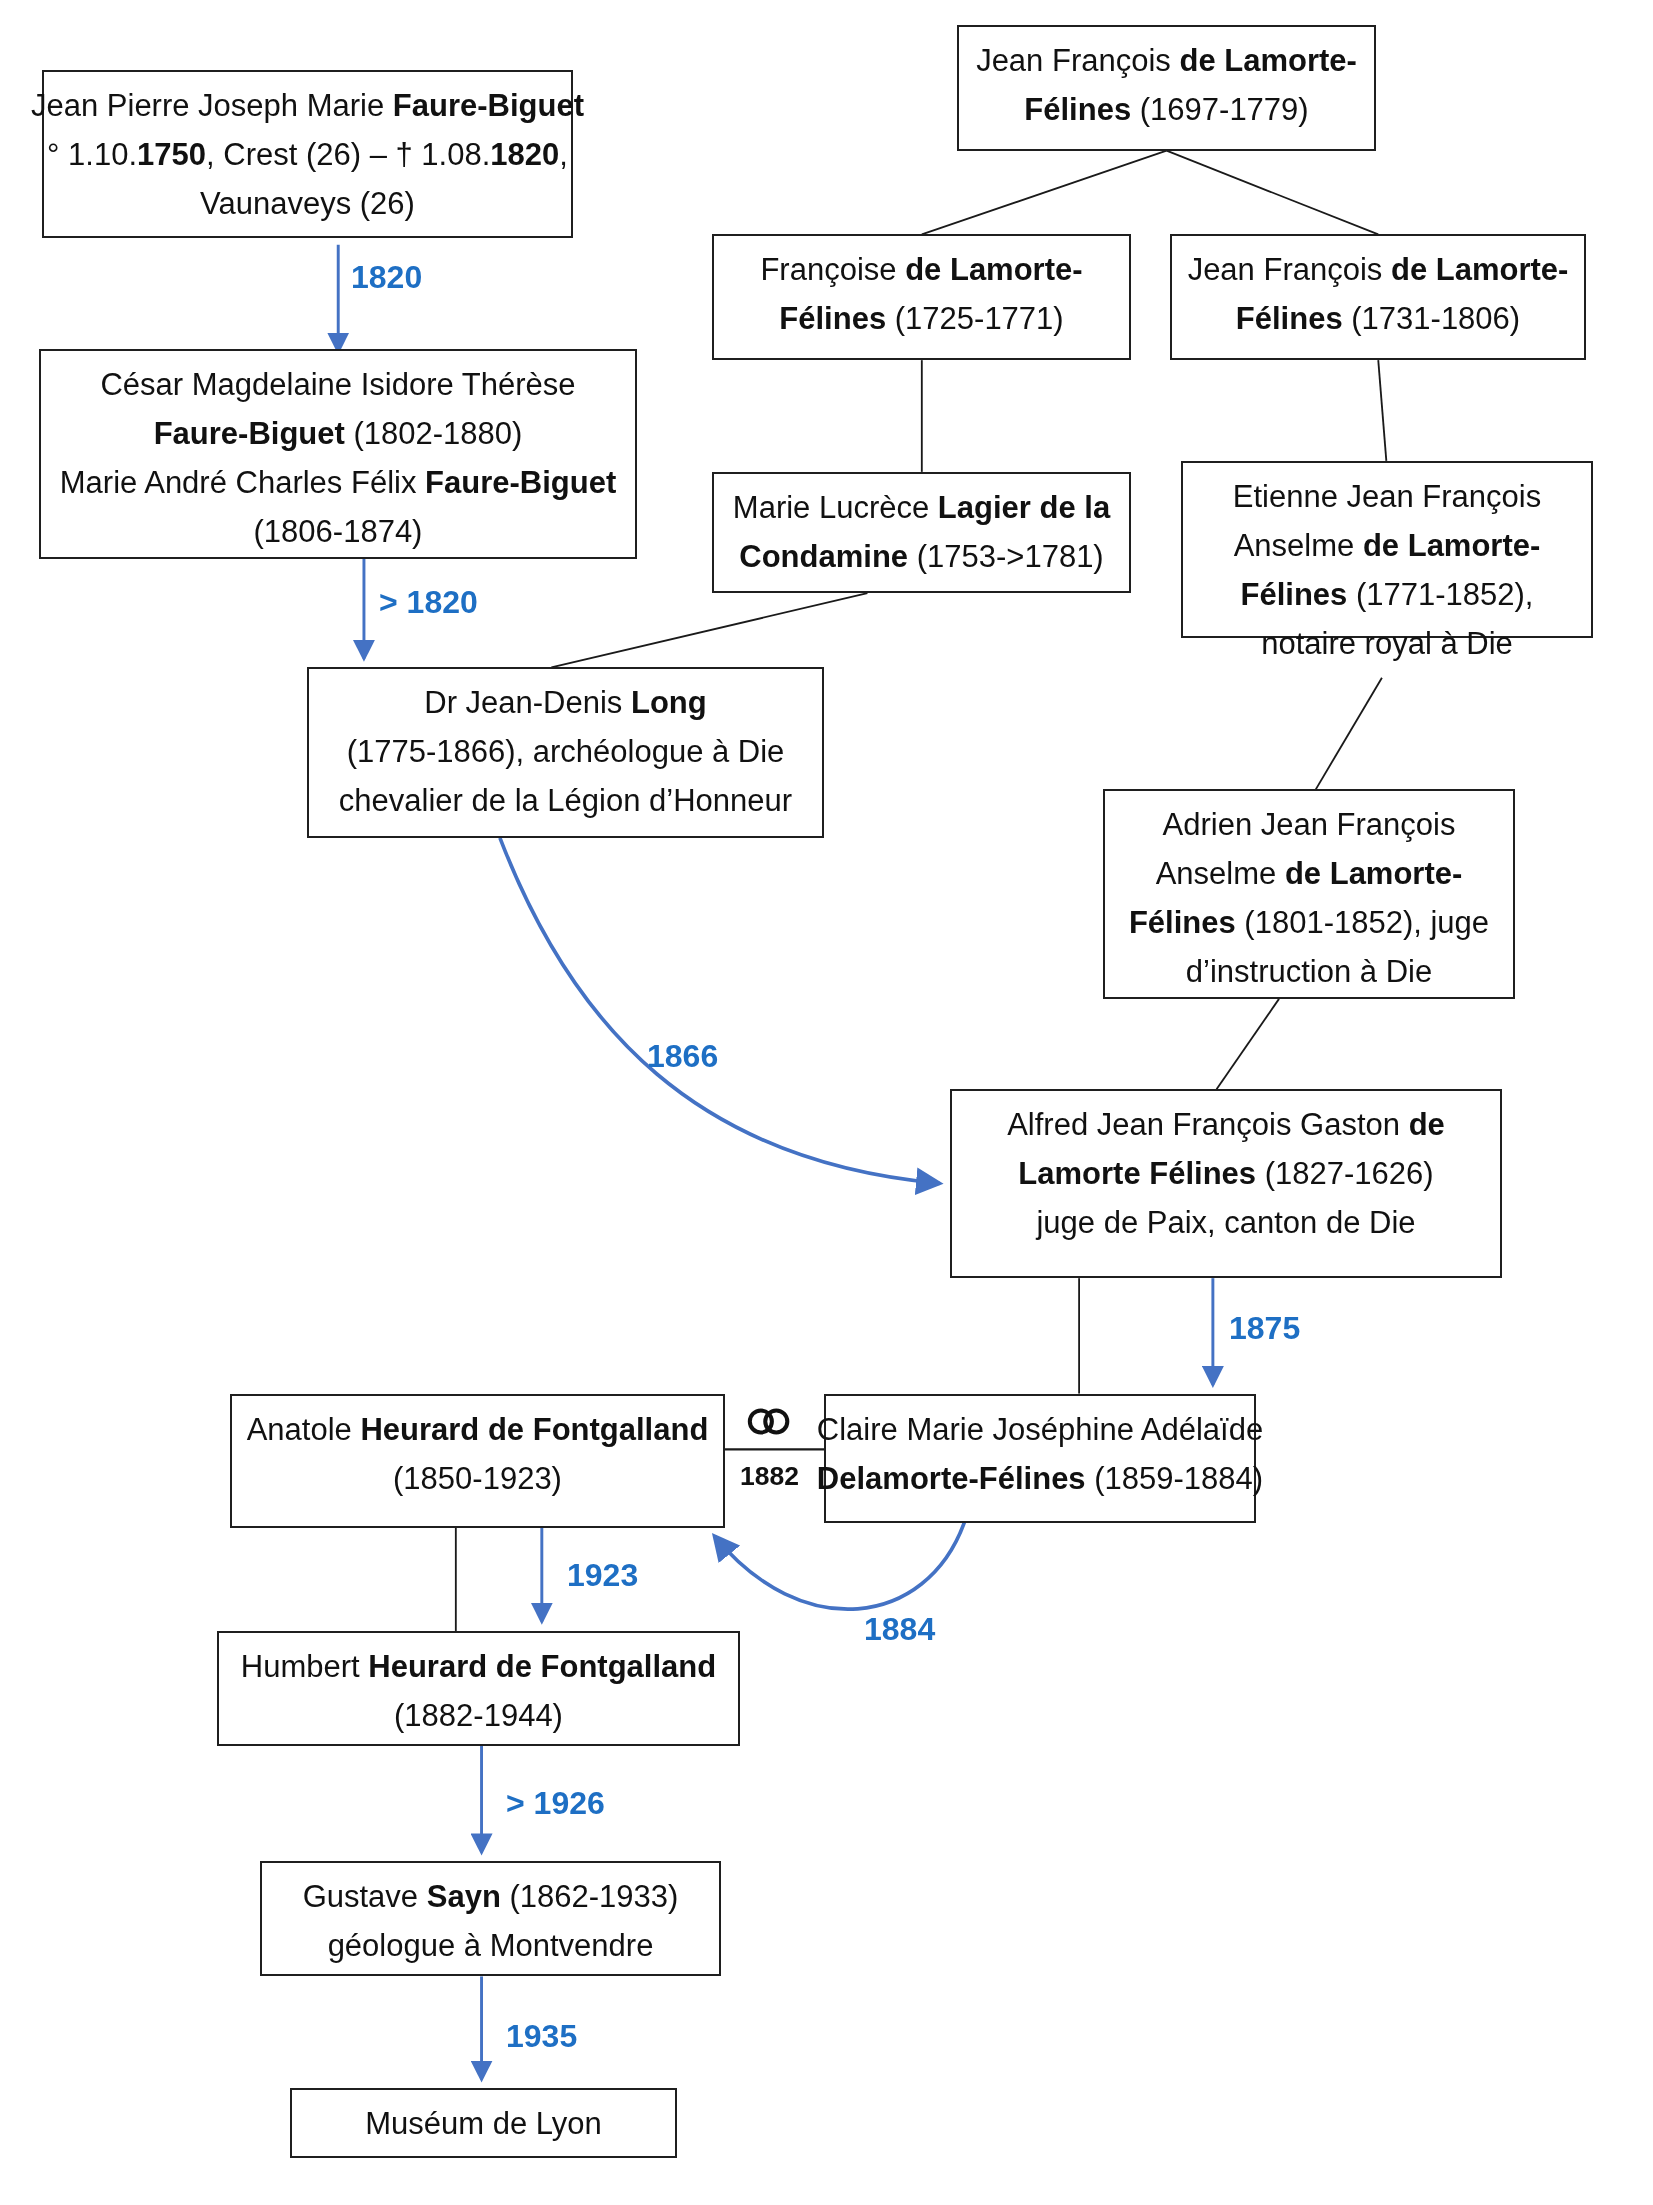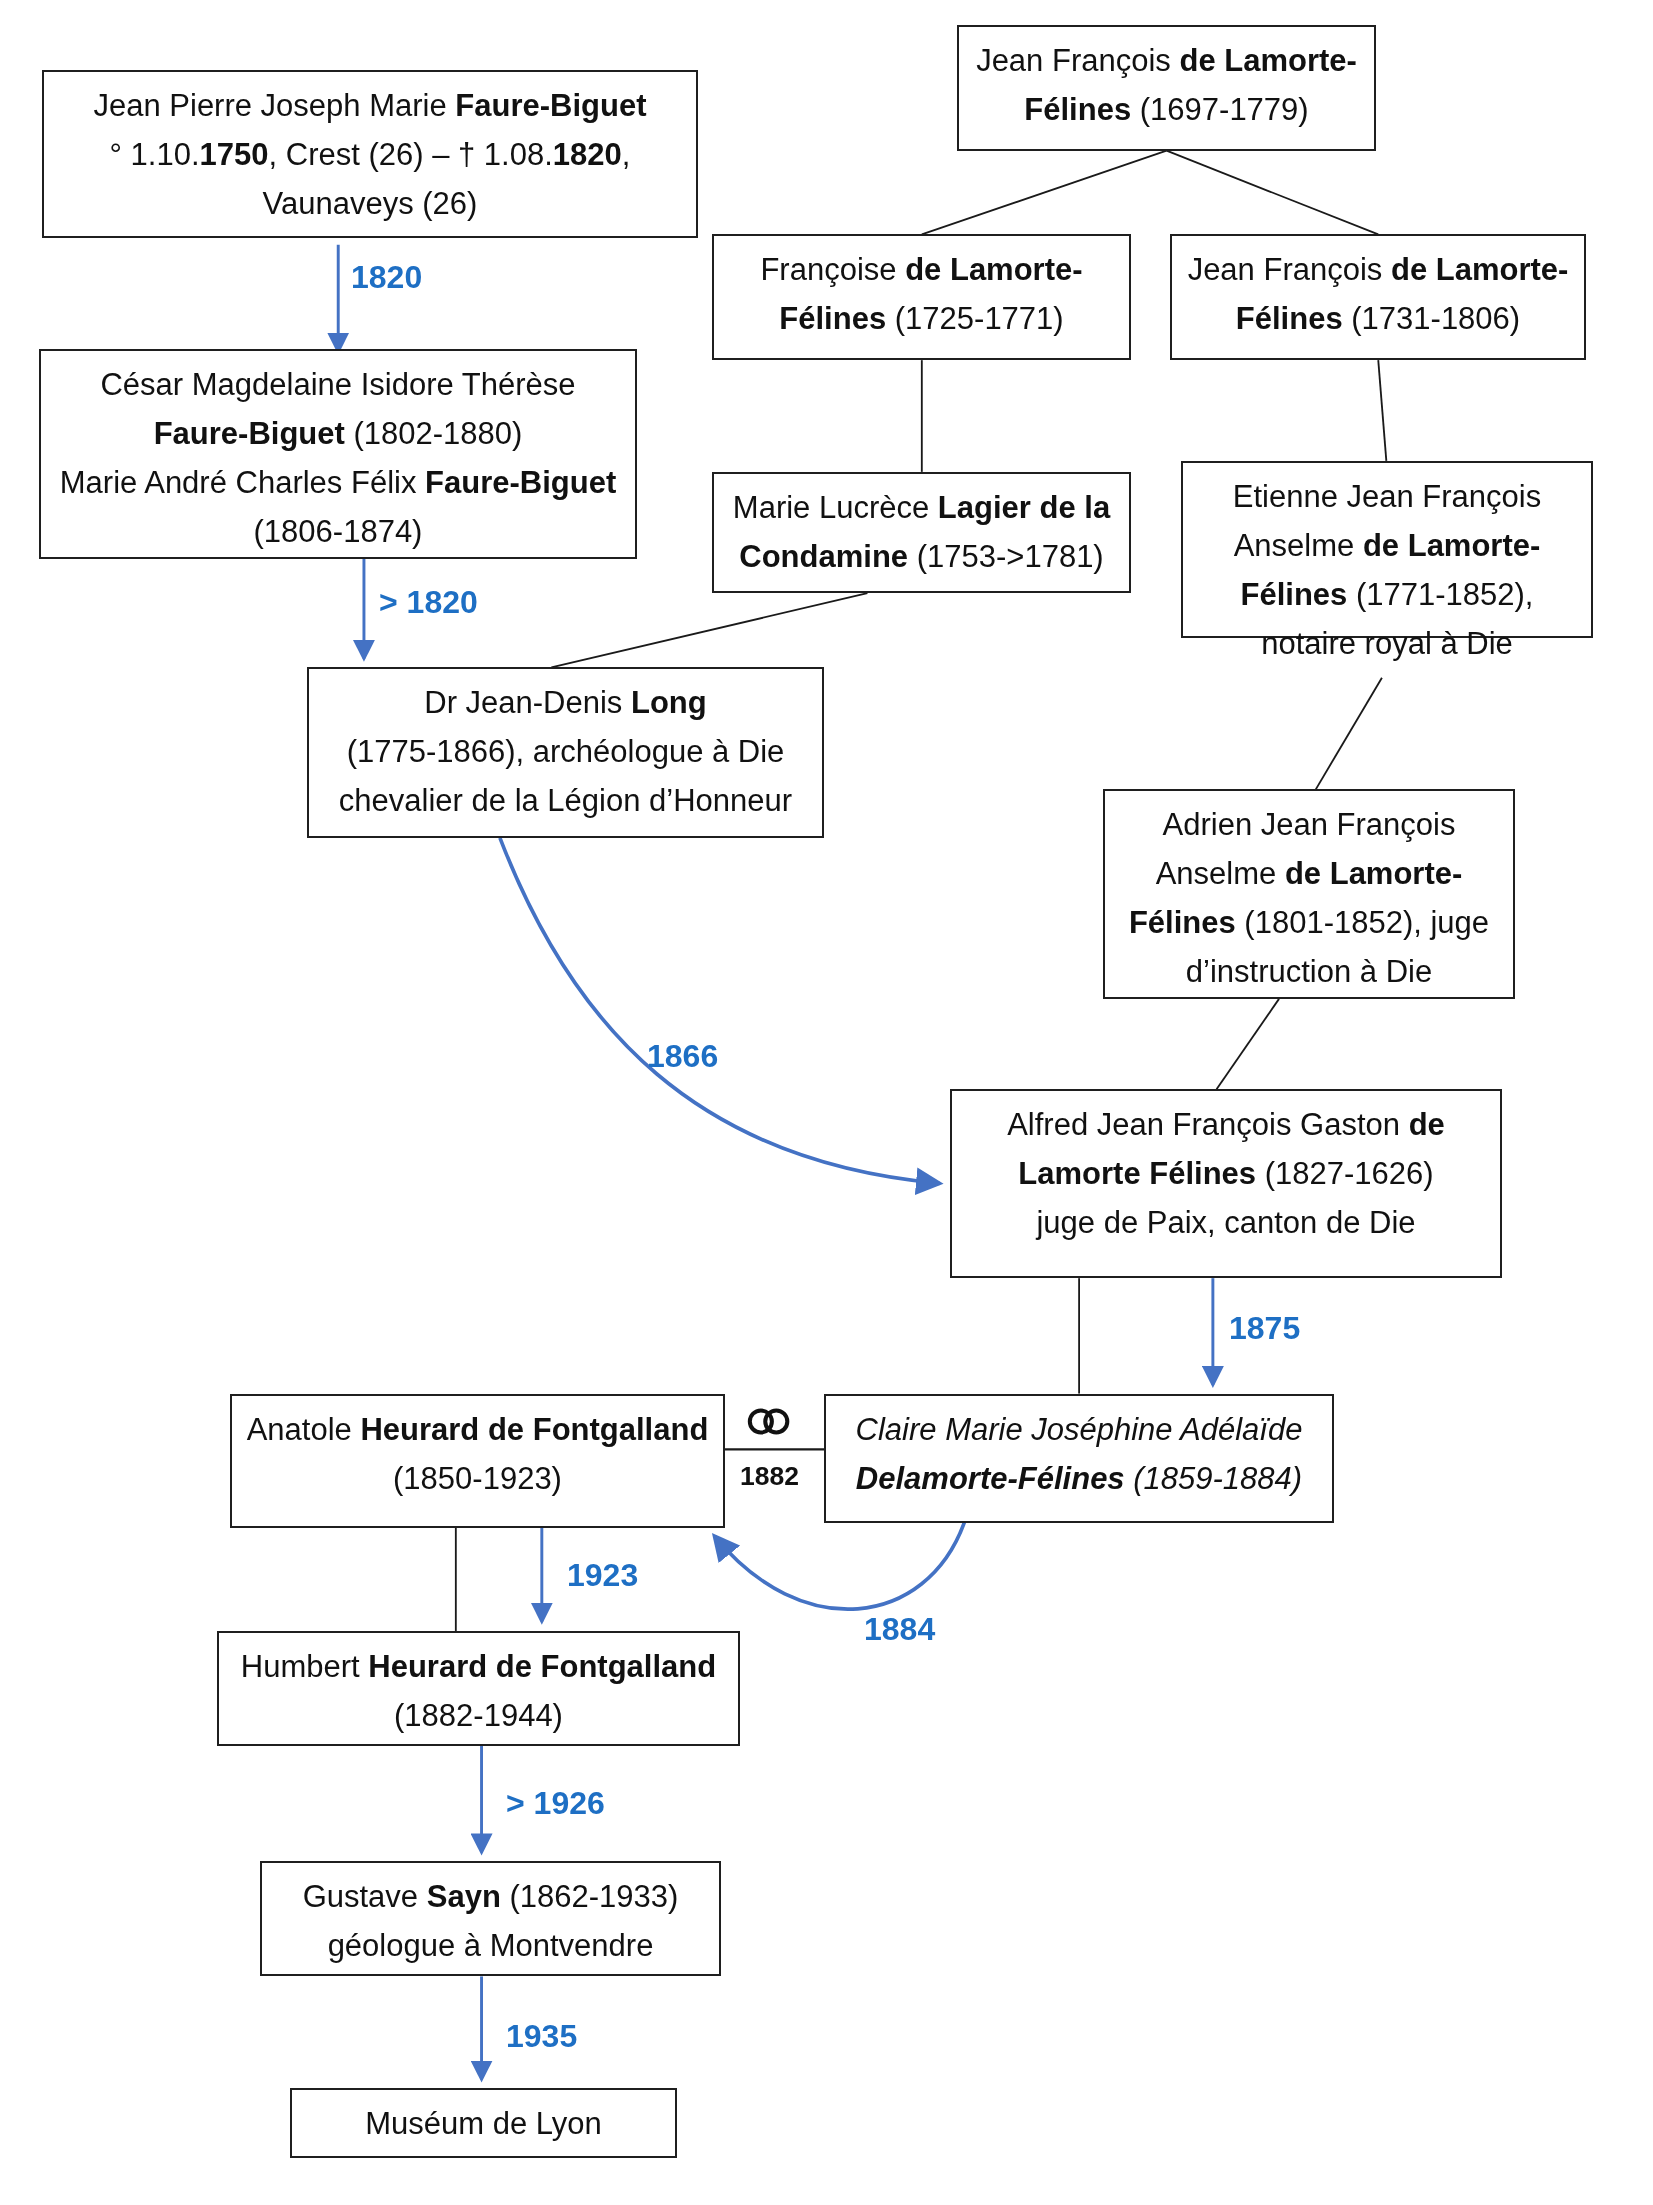--- a/index.html
+++ b/index.html
@@ -63,21 +63,21 @@
     <path d="M655,2375 L655,2520" stroke="#4472C4" stroke-width="4" fill="none" marker-end="url(#arrowB)"></path>
     <path d="M655,2689 L655,2829" stroke="#4472C4" stroke-width="4" fill="none" marker-end="url(#arrowB)"></path>
 
     <line x1="969" y1="1972" x2="1121" y2="1972" stroke="#1a1a1a" stroke-width="3"></line>
     <g stroke="#111111" stroke-width="5.5" fill="none">
       <circle cx="1035" cy="1934" r="15"></circle>
       <circle cx="1056" cy="1934" r="15"></circle>
     </g>
   </svg>
 
-  <div class="node" style="left:42px;top:70px;width:656px;height:168px;">
+  <div class="node" style="left:42px;top:70px;width:531px;height:168px;">
       <div class="ln"><span>Jean Pierre Joseph Marie </span><span class="b">Faure-Biguet</span></div>
       <div class="ln"><span>° 1.10.</span><span class="b">1750</span><span>, Crest (26) – † 1.08.</span><span class="b">1820</span><span>,</span></div>
       <div class="ln"><span>Vaunaveys (26)</span></div>
     </div>
   <div class="node" style="left:957px;top:25px;width:419px;height:126px;">
       <div class="ln"><span>Jean François </span><span class="b">de Lamorte-</span></div>
       <div class="ln"><span class="b">Félines</span><span> (1697-1779)</span></div>
     </div>
   <div class="node" style="left:712px;top:234px;width:419px;height:126px;">
       <div class="ln"><span>Françoise </span><span class="b">de Lamorte-</span></div>
@@ -116,21 +116,21 @@
     </div>
   <div class="node" style="left:950px;top:1089px;width:552px;height:189px;">
       <div class="ln"><span>Alfred Jean François Gaston </span><span class="b">de</span></div>
       <div class="ln"><span class="b">Lamorte Félines</span><span> (1827-1626)</span></div>
       <div class="ln"><span>juge de Paix, canton de Die</span></div>
     </div>
   <div class="node" style="left:230px;top:1394px;width:495px;height:134px;">
       <div class="ln"><span>Anatole </span><span class="b">Heurard de Fontgalland</span></div>
       <div class="ln"><span>(1850-1923)</span></div>
     </div>
-  <div class="node" style="left:824px;top:1394px;width:510px;height:129px;font-style:italic;">
+  <div class="node" style="left:824px;top:1394px;width:432px;height:129px;">
       <div class="ln"><span>Claire Marie Joséphine Adélaïde</span></div>
       <div class="ln"><span class="b">Delamorte-Félines</span><span> (1859-1884)</span></div>
     </div>
   <div class="node" style="left:217px;top:1631px;width:523px;height:115px;">
       <div class="ln"><span>Humbert </span><span class="b">Heurard de Fontgalland</span></div>
       <div class="ln"><span>(1882-1944)</span></div>
     </div>
   <div class="node" style="left:260px;top:1861px;width:461px;height:115px;">
       <div class="ln"><span>Gustave </span><span class="b">Sayn</span><span> (1862-1933)</span></div>
       <div class="ln"><span>géologue à Montvendre</span></div>

